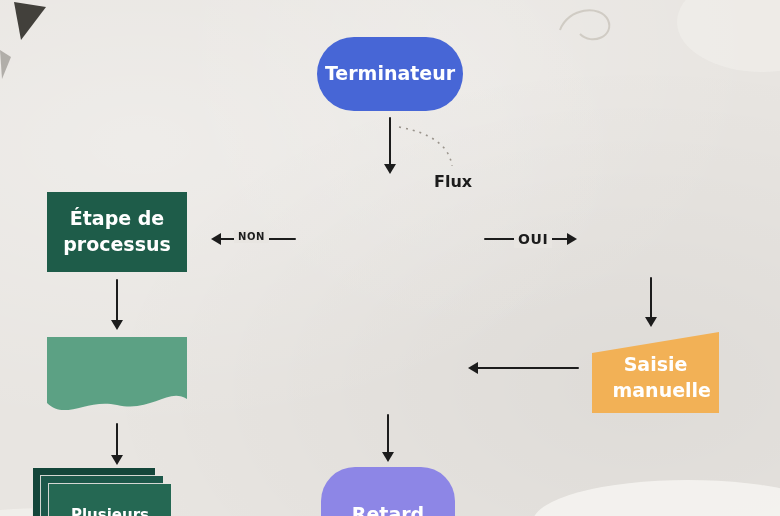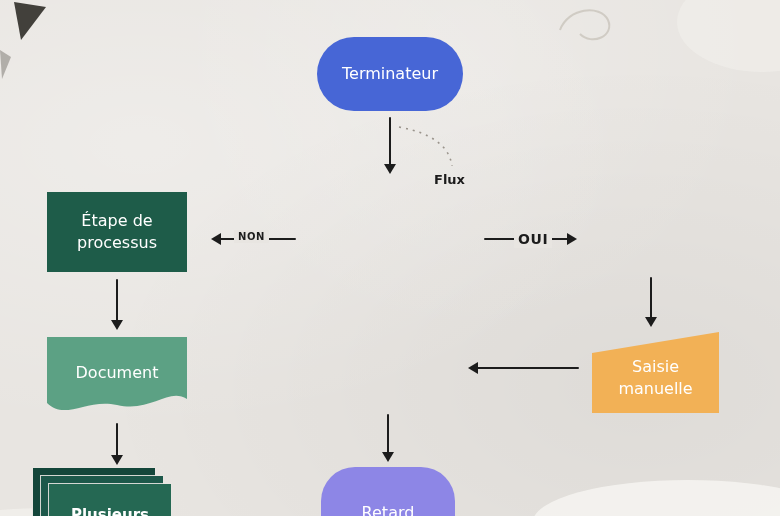--- a/index.html
+++ b/index.html
@@ -10,21 +10,21 @@
     background:#e8e5e1;
     background-image:
       radial-gradient(ellipse at 18% 28%, rgba(255,255,255,.28), rgba(255,255,255,0) 55%),
       radial-gradient(ellipse at 82% 75%, rgba(0,0,0,.045), rgba(0,0,0,0) 60%),
       radial-gradient(ellipse at 60% 10%, rgba(255,255,255,.18), rgba(255,255,255,0) 45%);
     font-family:"DejaVu Sans","Liberation Sans",sans-serif;
   }
   .node{
     position:absolute;
     display:flex;align-items:center;justify-content:center;
-    color:#ffffff;font-weight:400;font-size:16px;
+    color:#ffffff;font-weight:700;font-size:19px;
     text-align:center;line-height:1.35;
     z-index:3;
   }
   .node span{display:block;}
 
   .terminator{left:317px;top:37px;width:146px;height:74px;border-radius:40px;background:#4766d6;}
   .decision{
     left:297px;top:187px;width:186px;height:104px;
     background:#e06258;
     background-image:
@@ -58,21 +58,21 @@
   .multidoc .sheet1{left:0;top:0;background:#14463a;}
   .multidoc .sheet2{left:8px;top:8px;background:#1d584a;}
   .multidoc .sheet3{left:16px;top:16px;background:#256853;
     display:flex;align-items:flex-start;justify-content:center;
     color:#fff;font-weight:700;font-size:15px;}
   .multidoc .sheet3 span{padding-top:22px;}
 
   .edge-label{
     position:absolute;z-index:4;color:#1c1c1c;font-weight:700;
   }
-  .label-flux{left:434px;top:172px;font-size:13px;}
+  .label-flux{left:434px;top:172px;font-size:16px;}
   .label-non{left:234px;top:230px;font-size:10px;letter-spacing:.6px;background:#e8e5e1;padding:1px 4px;}
   .label-oui{left:514px;top:230px;font-size:14px;letter-spacing:.6px;background:#e8e5e1;padding:1px 4px;}
 
   .layer-svg{position:absolute;left:0;top:0;z-index:2;pointer-events:none;}
   .deco-svg{position:absolute;left:0;top:0;z-index:1;pointer-events:none;}
 </style>
 </head>
 <body>
 
 <div class="canvas">
@@ -117,21 +117,20 @@
 
   <div class="node process">
     <span>Étape de processus</span>
   </div>
 
 
   <div class="node document">
     <svg width="140" height="84" viewBox="0 0 140 84">
       <path d="M0,0 L140,0 L140,62 C121,50 104,76 70,68 C40,61 18,84 0,66 Z" fill="#5ca184"></path>
     </svg>
-    <span>Document</span>
   </div>
 
   <div class="multidoc">
     <div class="sheet sheet1"></div>
     <div class="sheet sheet2"></div>
     <div class="sheet sheet3">
       <span>Plusieurs</span>
     </div>
   </div>
 

